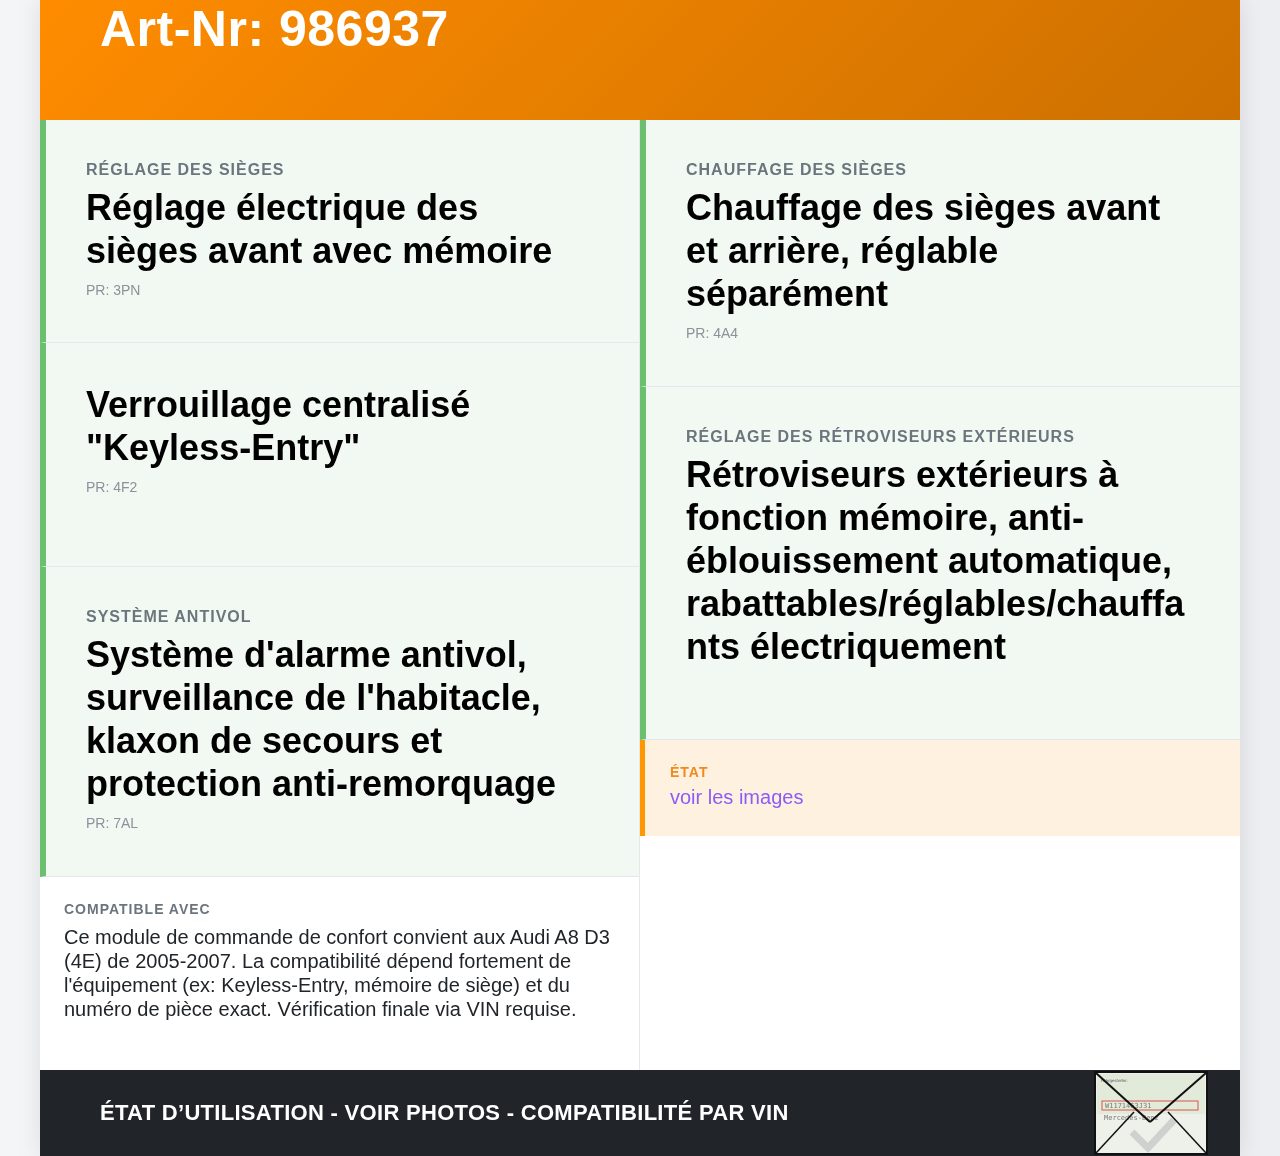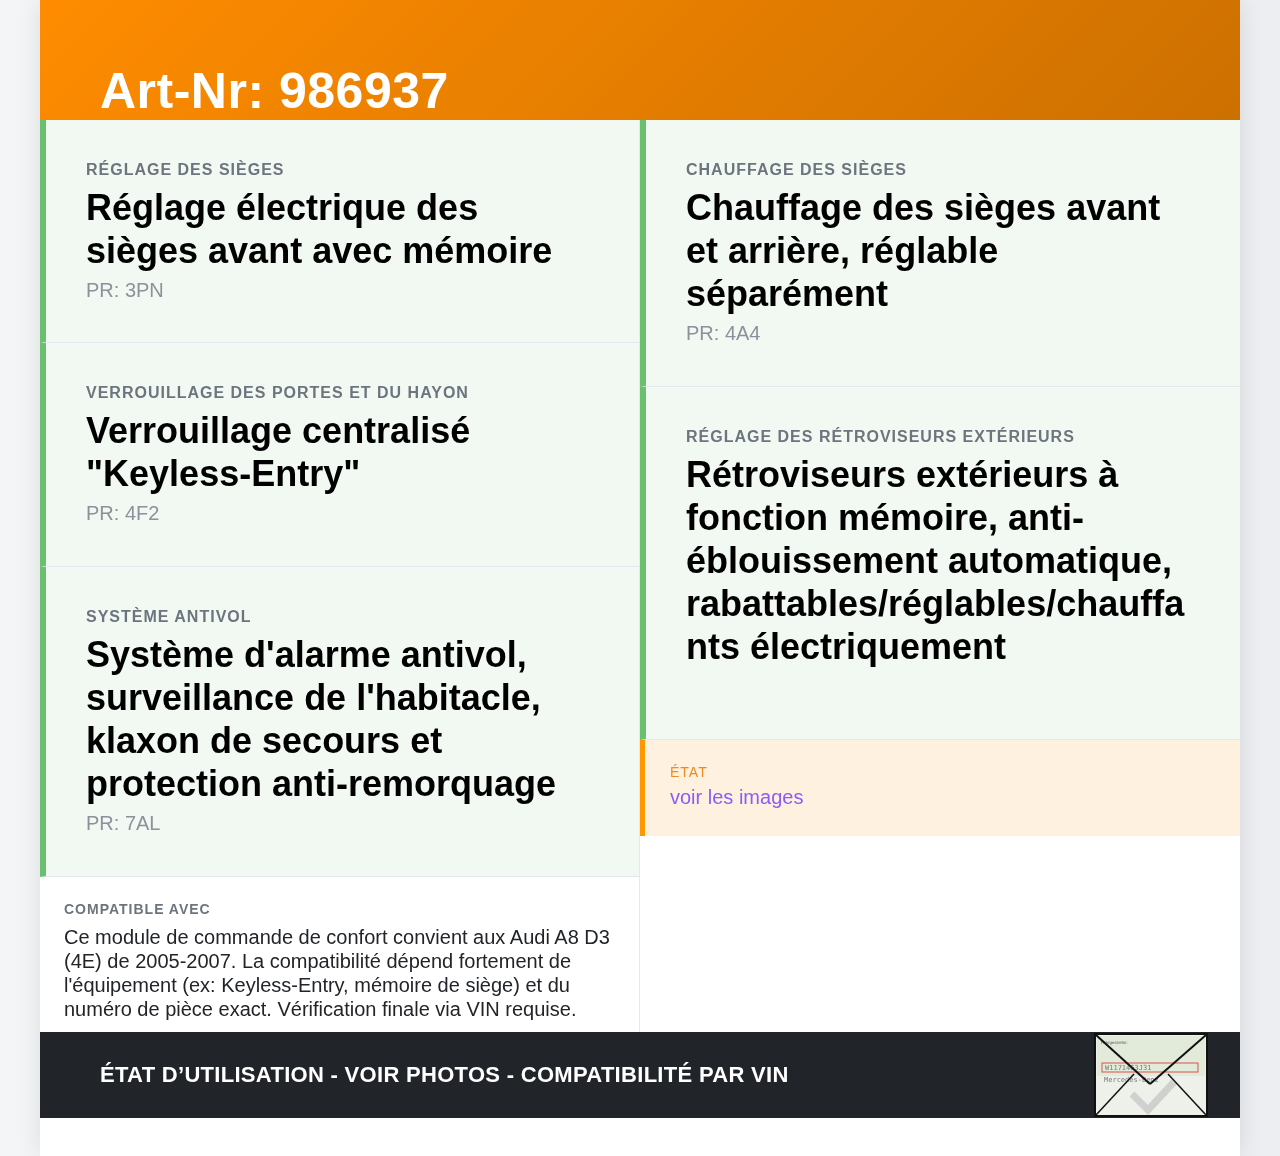--- a/index.html
+++ b/index.html
@@ -16,21 +16,21 @@
       top: 0;
       width: 1200px;
       height: 1156px;
       background: #ffffff;
       box-shadow: 0 0 24px rgba(0,0,0,0.10);
     }
     .header {
       height: 120px;
       background: linear-gradient(135deg, #ff8c00 0%, #cc7000 100%);
       display: flex;
-      align-items: flex-end;
+      align-items: flex-start;
     }
     .header h1 {
       margin: 0 0 0 60px;
       color: #ffffff;
       font-size: 50px;
       font-weight: 700;
       letter-spacing: 0.5px;
     }
     .grid {
       display: flex;
@@ -59,21 +59,21 @@
     }
     .feature .title {
       font-size: 36px;
       font-weight: 700;
       color: #000000;
       line-height: 43px;
       margin: 0;
       word-break: break-word;
     }
     .feature .pr {
-      font-size: 20px;
+      font-size: 14px;
       color: #8a929b;
       margin-top: 8px;
       line-height: 20px;
     }
     .compat {
       padding: 24px 24px 0 24px;
     }
     .compat .cat {
       font-size: 14px;
       font-weight: 700;
@@ -89,34 +89,34 @@
     }
     .etat {
       background: #fff1df;
       border-left: 5px solid #ff9800;
       box-sizing: border-box;
       padding: 24px 25px 0 25px;
       height: 96px;
     }
     .etat .cat {
       font-size: 14px;
-      font-weight: 400;
+      font-weight: 700;
       color: #f08a1c;
       letter-spacing: 1px;
       text-transform: uppercase;
       margin-bottom: 6px;
     }
     .etat .text {
       font-size: 20px;
       color: #8b5cf6;
     }
     .footer {
       position: absolute;
       left: 0;
-      top: 1032px;
+      top: 1070px;
       width: 1200px;
       height: 86px;
       background: #212429;
       display: flex;
       align-items: center;
     }
     .footer .label {
       margin-left: 60px;
       color: #ffffff;
       font-size: 22px;
@@ -141,21 +141,20 @@
   </div>
 
   <div class="grid">
     <div class="col left">
       <div class="feature" style="height:223px">
         <div class="cat">Réglage des sièges</div>
         <div class="title">Réglage électrique des sièges avant avec mémoire</div>
         <div class="pr">PR: 3PN</div>
       </div>
       <div class="feature" style="height:224px">
-        <div class="cat">Verrouillage des portes et du hayon</div>
         <div class="title">Verrouillage centralisé "Keyless-Entry"</div>
         <div class="pr">PR: 4F2</div>
       </div>
       <div class="feature" style="height:310px">
         <div class="cat">Système antivol</div>
         <div class="title">Système d'alarme antivol, surveillance de l'habitacle, klaxon de secours et protection anti-remorquage</div>
         <div class="pr">PR: 7AL</div>
       </div>
       <div class="compat">
         <div class="cat">Compatible avec</div>

